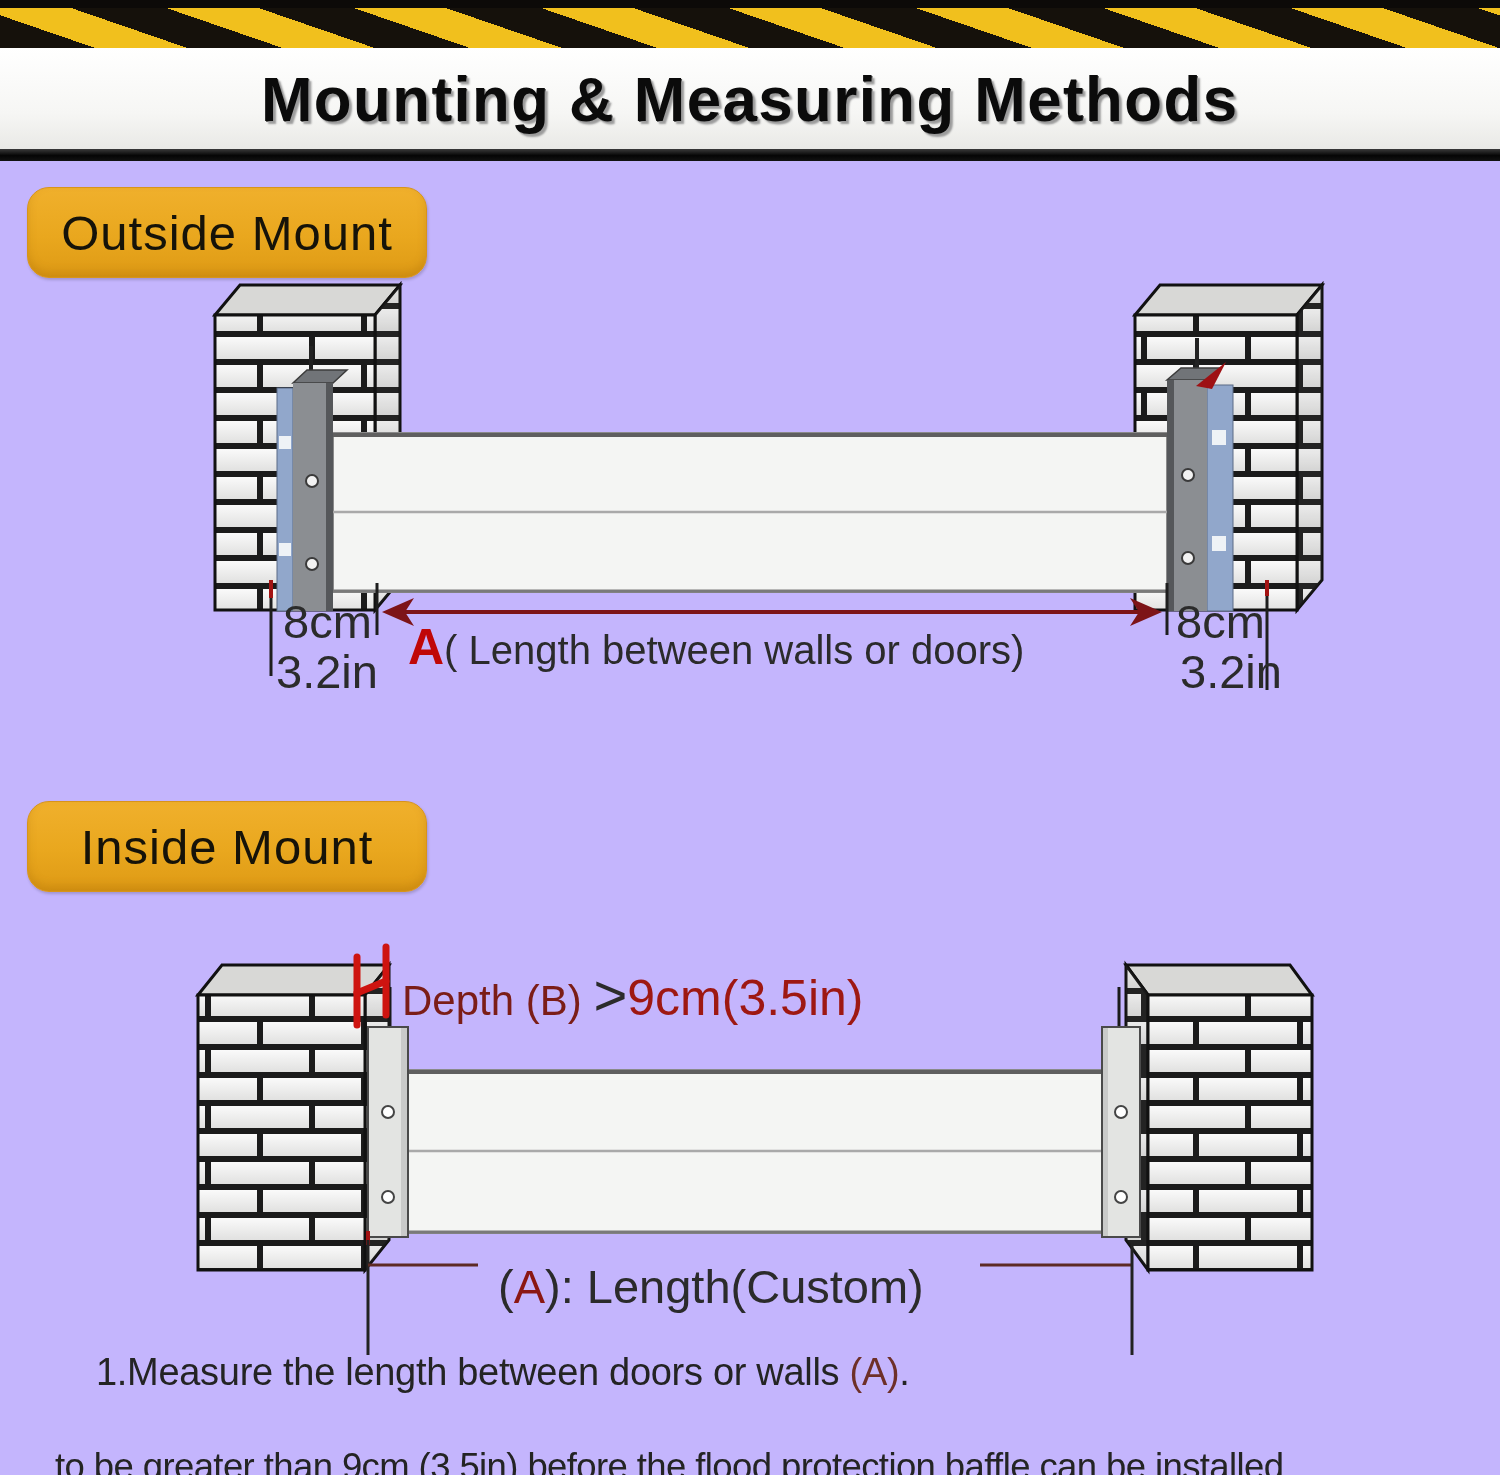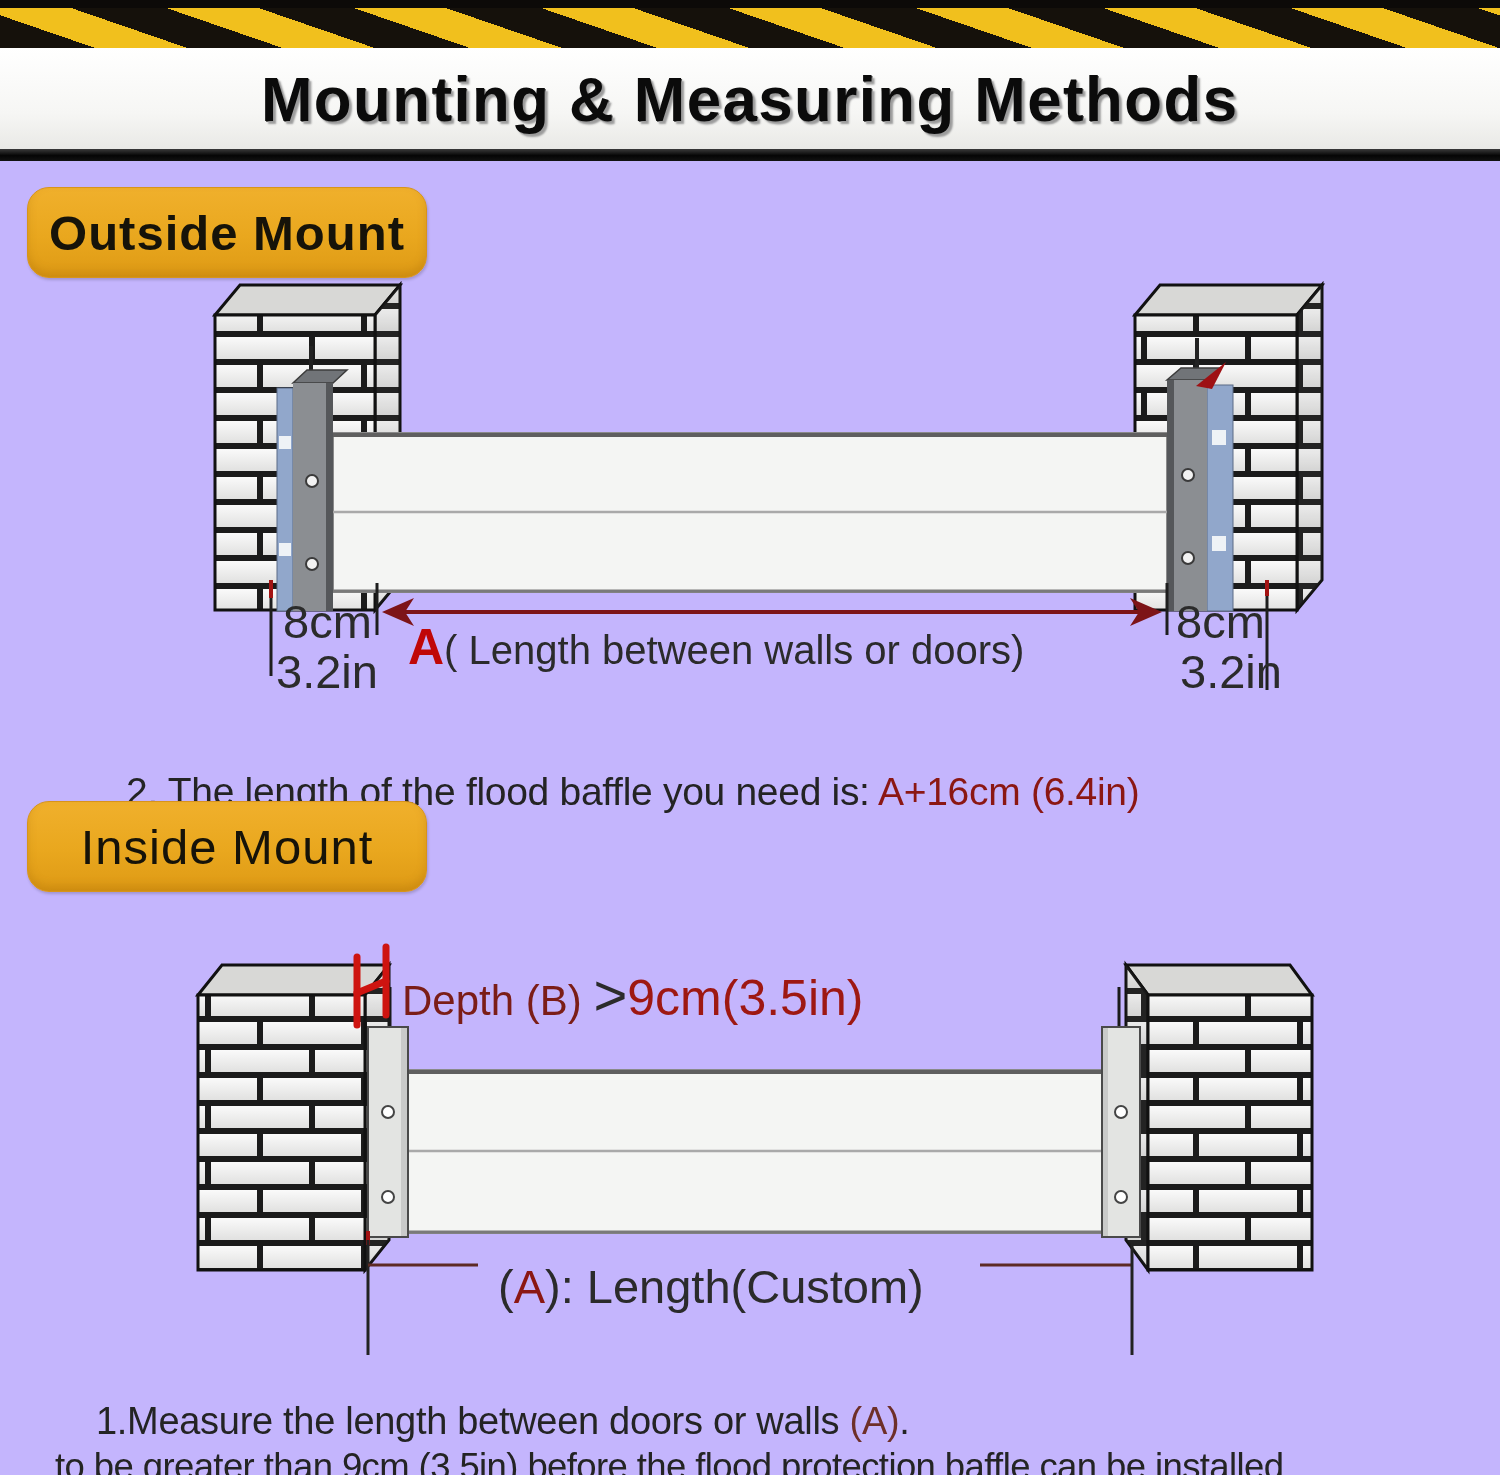--- a/index.html
+++ b/index.html
@@ -17,28 +17,28 @@
         text-shadow:3px 3px 2px #9c9c9c,1px 1px 0 #555;transform:scaleX(.98);white-space:nowrap;}
   #title-rule{position:absolute;left:0;top:149px;width:1500px;height:12px;
         background:linear-gradient(180deg,#3a3a3a,#050505 55%,#121212);}
 
   
   .badge{position:absolute;left:27px;width:398px;height:89px;border-radius:22px;
         background:linear-gradient(180deg,#f0b02c 0%,#e9a71e 55%,#de9a15 100%);
         border:1px solid #d8941a;box-shadow:inset 0 -5px 8px rgba(150,95,0,.25),1px 2px 3px rgba(0,0,0,.18);
         display:flex;align-items:center;justify-content:center;}
   .badge span{font-size:49px;color:#161309;letter-spacing:1px;white-space:nowrap;}
-  #outside-badge{top:187px;font-weight:bold;}
+  #outside-badge{top:187px;}
   #inside-badge{top:801px;}
 
   
   .step-line{position:absolute;white-space:nowrap;color:#242424;}
   #out-step1{left:128px;top:721px;font-size:39px;letter-spacing:-0.3px;}
   #out-step2{left:126px;top:770px;font-size:39px;letter-spacing:-0.3px;}
-  #in-step1{left:96px;top:1400px;font-size:38px;letter-spacing:-0.3px;}
+  #in-step1{left:96px;top:1351px;font-size:38px;letter-spacing:-0.3px;}
   #in-step2a{left:62px;top:1406px;font-size:36.5px;letter-spacing:-0.6px;}
   #in-step2b{left:55px;top:1446px;font-size:36.5px;letter-spacing:-0.6px;}
   .red{color:#8b1713;}
   .soft-red{color:#6e2f28;}
 
   .diagram{position:absolute;left:0;}
   svg text{font-family:"Liberation Sans","DejaVu Sans",sans-serif;}
 </style>
 </head>
 <body>
@@ -130,21 +130,20 @@
       <text x="283" y="360" font-size="47" fill="#2b2b2b">8cm</text>
       <text x="276" y="410" font-size="47" fill="#2b2b2b">3.2in</text>
       <text x="1176" y="360" font-size="47" fill="#2b2b2b">8cm</text>
       <text x="1180" y="410" font-size="47" fill="#2b2b2b">3.2in</text>
       <text x="408" y="386">
         <tspan font-size="50" font-weight="bold" fill="#c00707">A</tspan><tspan font-size="40" fill="#2b2b2b">( Length between walls or doors)</tspan>
       </text>
     </g>
   </svg>
 
-  <div class="step-line" id="out-step2"><span>2. The length of the flood baffle you need is: </span><span class="red">A+16cm (6.4in)</span></div>
 
   <div class="badge" id="inside-badge">
     <span>Inside Mount</span>
   </div>
 
   <svg class="diagram" style="top:935px" width="1500" height="430" viewBox="0 0 1500 430">
 
     <g>
       <polygon points="198,60 222,30 389,30 365,60" fill="#d8d8d6" stroke="#111" stroke-width="3"></polygon>
       <polygon points="365,60 389,30 389,305 365,335" fill="url(#brick)" stroke="#111" stroke-width="3"></polygon>

